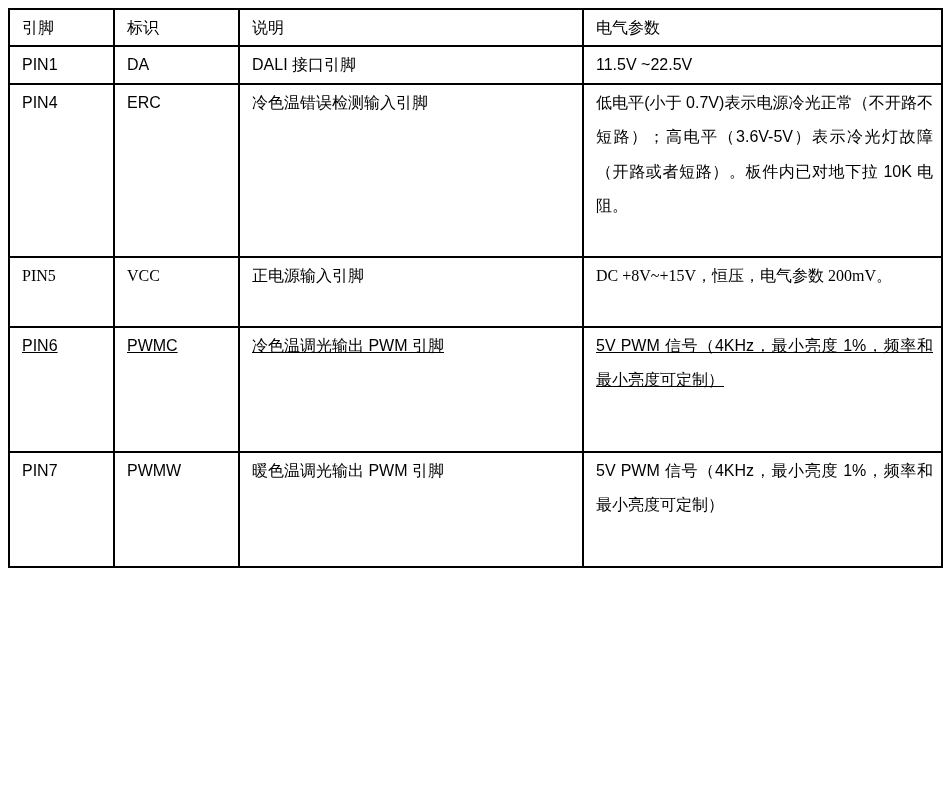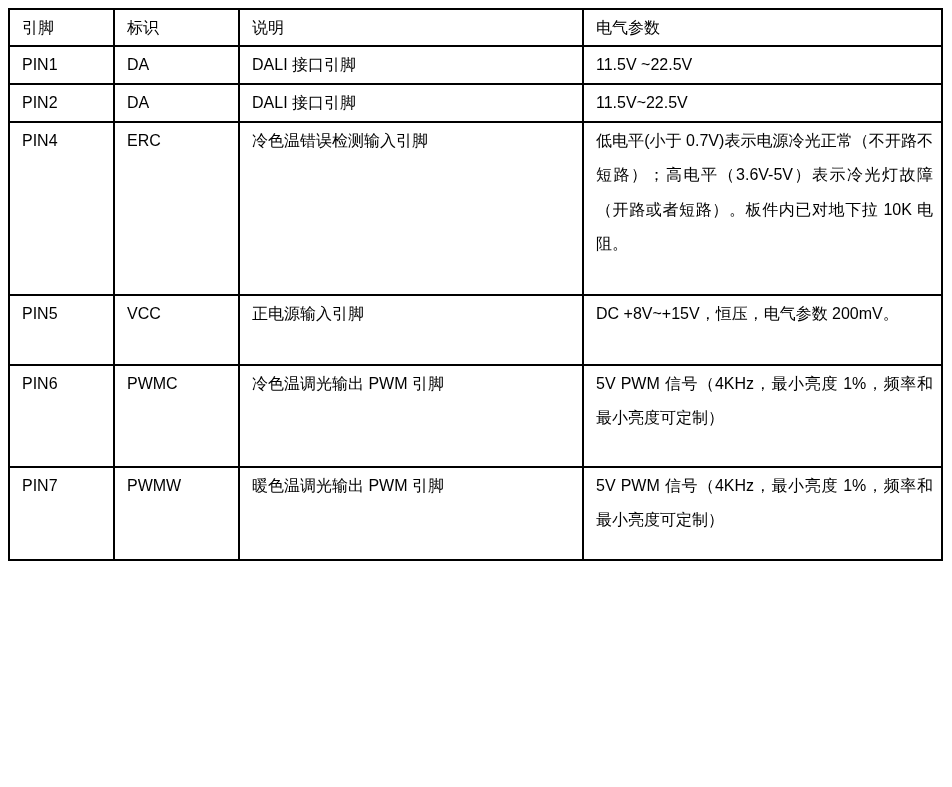--- a/index.html
+++ b/index.html
@@ -33,23 +33,23 @@
     font-weight: normal;
     text-align: left;
     overflow: hidden;
     word-break: break-word;
   }
   thead tr { height: 34px; }
   tr.r1 { height: 37px; margin-left: 8px; }
   tr.r2 { height: 38px; }
   tr.r3 { height: 37px; }
   tr.r4 { height: 173px; }
-  tr.r5 { height: 70px; }
-  tr.r6 { height: 102px; }
-  tr.r7 { height: 93px; }
+  tr.r5 { height: 70px; font-family: Liberation Serif, serif; }
+  tr.r6 { height: 125px; text-decoration: underline; }
+  tr.r7 { height: 115px; }
   tr.r8 { height: 172px; }
   td.desc, td.params { text-align: justify; }
 </style>
 </head>
 <body>
 
 <table class="pin-table">
   <colgroup>
     <col class="c1">
     <col class="c2">
@@ -63,26 +63,20 @@
       <th>说明</th>
       <th>电气参数</th>
     </tr>
   </thead>
   <tbody>
     <tr class="r1">
       <td class="pin">PIN1</td>
       <td class="label">DA</td>
       <td class="desc">DALI 接口引脚</td>
       <td class="params">11.5V ~22.5V</td>
-    </tr>
-    <tr class="r2">
-      <td class="pin">PIN2</td>
-      <td class="label">DA</td>
-      <td class="desc">DALI 接口引脚</td>
-      <td class="params">11.5V~22.5V</td>
     </tr>
     <tr class="r4">
       <td class="pin">PIN4</td>
       <td class="label">ERC</td>
       <td class="desc">冷色温错误检测输入引脚</td>
       <td class="params">低电平(小于 0.7V)表示电源冷光正常（不开路不短路）；高电平（3.6V-5V）表示冷光灯故障（开路或者短路）。板件内已对地下拉 10K 电阻。</td>
     </tr>
     <tr class="r5">
       <td class="pin">PIN5</td>
       <td class="label">VCC</td>

